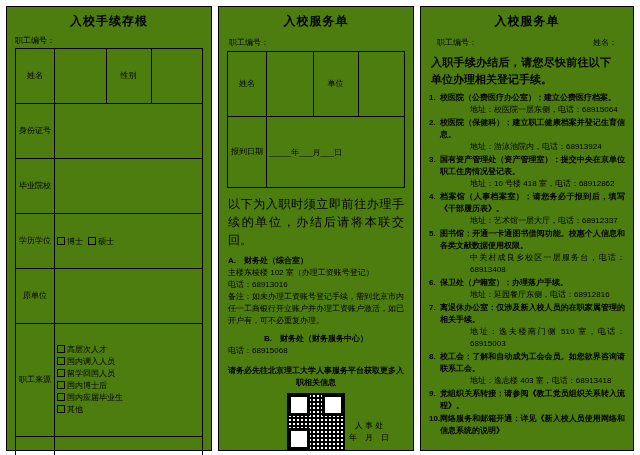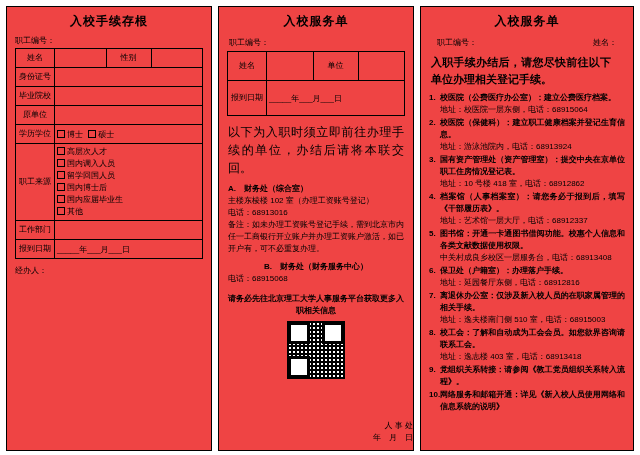--- a/index.html
+++ b/index.html
@@ -19,21 +19,21 @@
     width: 640px;
     height: 455px;
     box-sizing: border-box;
     padding: 6px 6px 4px 6px;
     display: flex;
     gap: 6px;
   }
   .panel {
     border: 1px solid #000;
     box-sizing: border-box;
-    background: #ef4444;
+    background: #4d7c0f;
     position: relative;
   }
   .panel-title {
     text-align: center;
     font-size: 12px;
     font-weight: bold;
     padding: 6px 0 5px 0;
     letter-spacing: 1px;
   }
   
@@ -44,21 +44,21 @@
   }
   table.form {
     border-collapse: collapse;
     width: calc(100% - 16px);
     margin: 0 8px;
     font-size: 8px;
     table-layout: fixed;
   }
   table.form td {
     border: 1px solid #000;
-    padding: 2px 2px;
+    padding: 20px 2px;
     vertical-align: middle;
     height: 14px;
   }
   td.lab {
     width: 34px;
     text-align: center;
     line-height: 1.15;
   }
   td.lab2 {
     width: 40px;
@@ -131,24 +131,24 @@
   .qr::after { top: 1px; right: 1px; }
   .qr-b {
     position: absolute;
     bottom: 1px; left: 1px;
     width: 16px; height: 16px;
     border: 3px solid #000;
     background: #fff;
   }
   .p2 .sign {
     position: absolute;
-    right: 0;
+    right: 24px;
     bottom: 6px;
     font-size: 8px;
-    text-align: right;
+    text-align: center;
     line-height: 1.5;
   }
   
   .p3 { flex: 1; }
   .p3 .namerow {
     display: flex;
     justify-content: space-between;
     font-size: 8px;
     padding: 2px 16px 4px 16px;
   }
@@ -172,21 +172,21 @@
     position: relative;
     padding-left: 11px;
     text-align: justify;
   }
   .p3 ol li .num {
     position: absolute;
     left: 0;
     font-weight: bold;
   }
   .p3 ol li .head { font-weight: bold; }
-  .p3 ol li .det { display: block; }
+  .p3 ol li .det { display: block; margin-left: 30px; }
 </style>
 </head>
 <body>
 
 <div class="page">
 
   <div class="panel p1">
     <div class="panel-title">入校手续存根</div>
     <div class="sub-no">职工编号：</div>
 
@@ -200,29 +200,29 @@
       </tr>
       <tr>
         <td class="lab">身份证号</td>
         <td colspan="3"></td>
       </tr>
       <tr>
         <td class="lab">毕业院校</td>
         <td colspan="3"></td>
       </tr>
       <tr>
-        <td class="lab">原单位</td>
-        <td colspan="3"></td>
-      </tr>
-      <tr>
         <td class="lab">学历学位</td>
         <td colspan="3">
           <span class="cb"><span class="cbbox"></span><span>博士</span></span>
           <span class="cb"><span class="cbbox"></span><span>硕士</span></span>
         </td>
+      </tr>
+      <tr>
+        <td class="lab">原单位</td>
+        <td colspan="3"></td>
       </tr>
       <tr>
         <td class="lab">职工来源</td>
         <td colspan="3" class="chk-grid">
           <span class="col cb"><span class="cbbox"></span><span>高层次人才</span></span>
           <span class="col cb"><span class="cbbox"></span><span>国内调入人员</span></span>
           <span class="col cb"><span class="cbbox"></span><span>留学回国人员</span></span>
           <span class="col cb"><span class="cbbox"></span><span>国内博士后</span></span>
           <span class="col cb"><span class="cbbox"></span><span>国内应届毕业生</span></span>
           <span class="col cb"><span class="cbbox"></span><span>其他</span></span>

